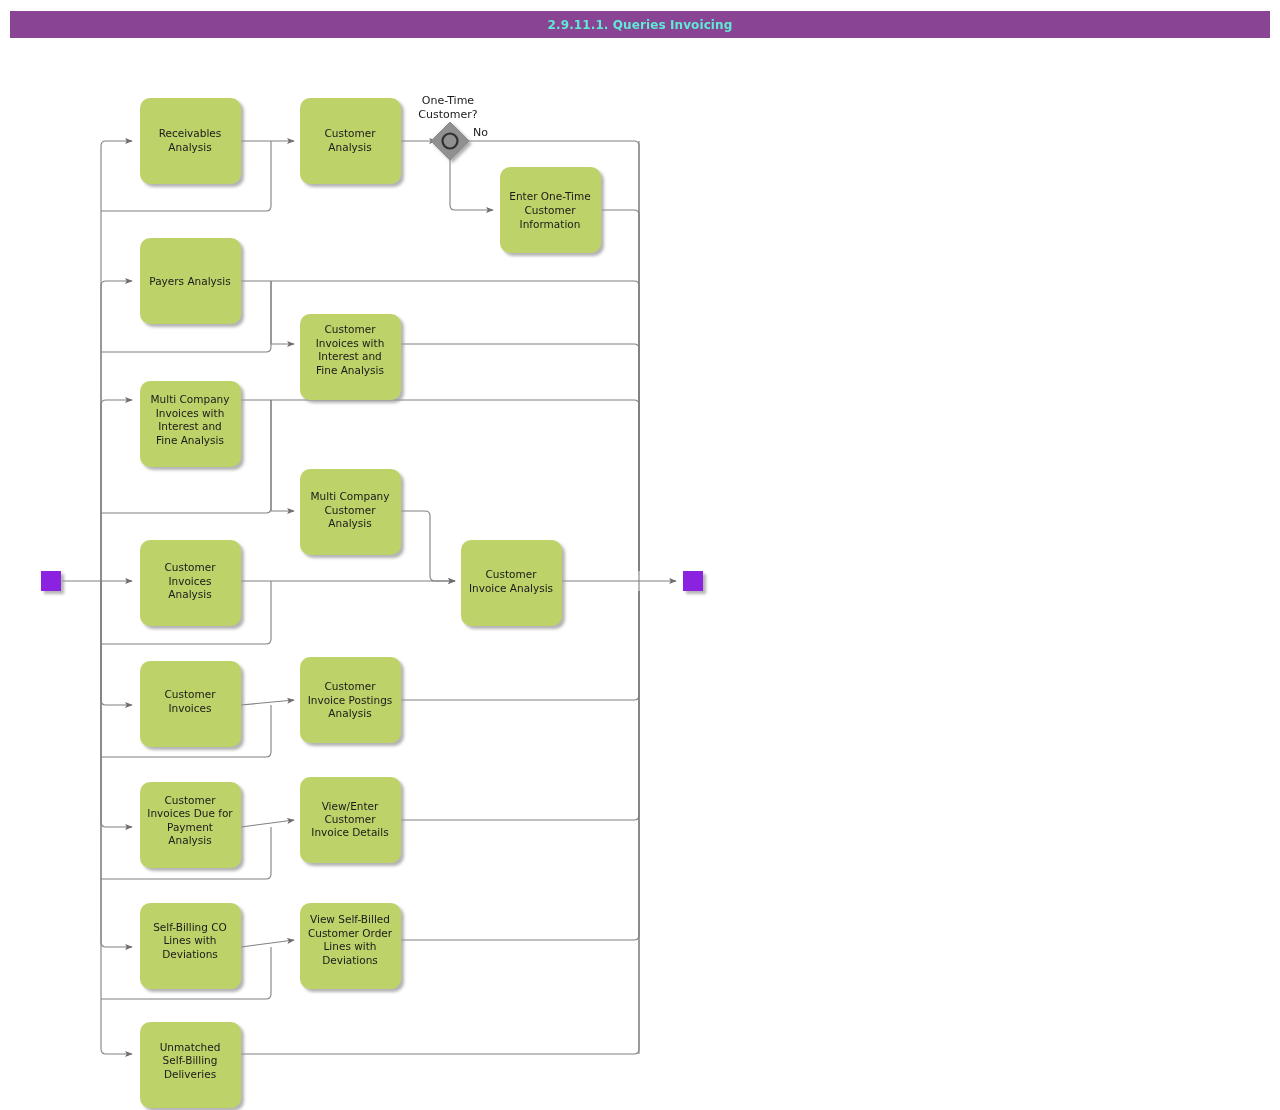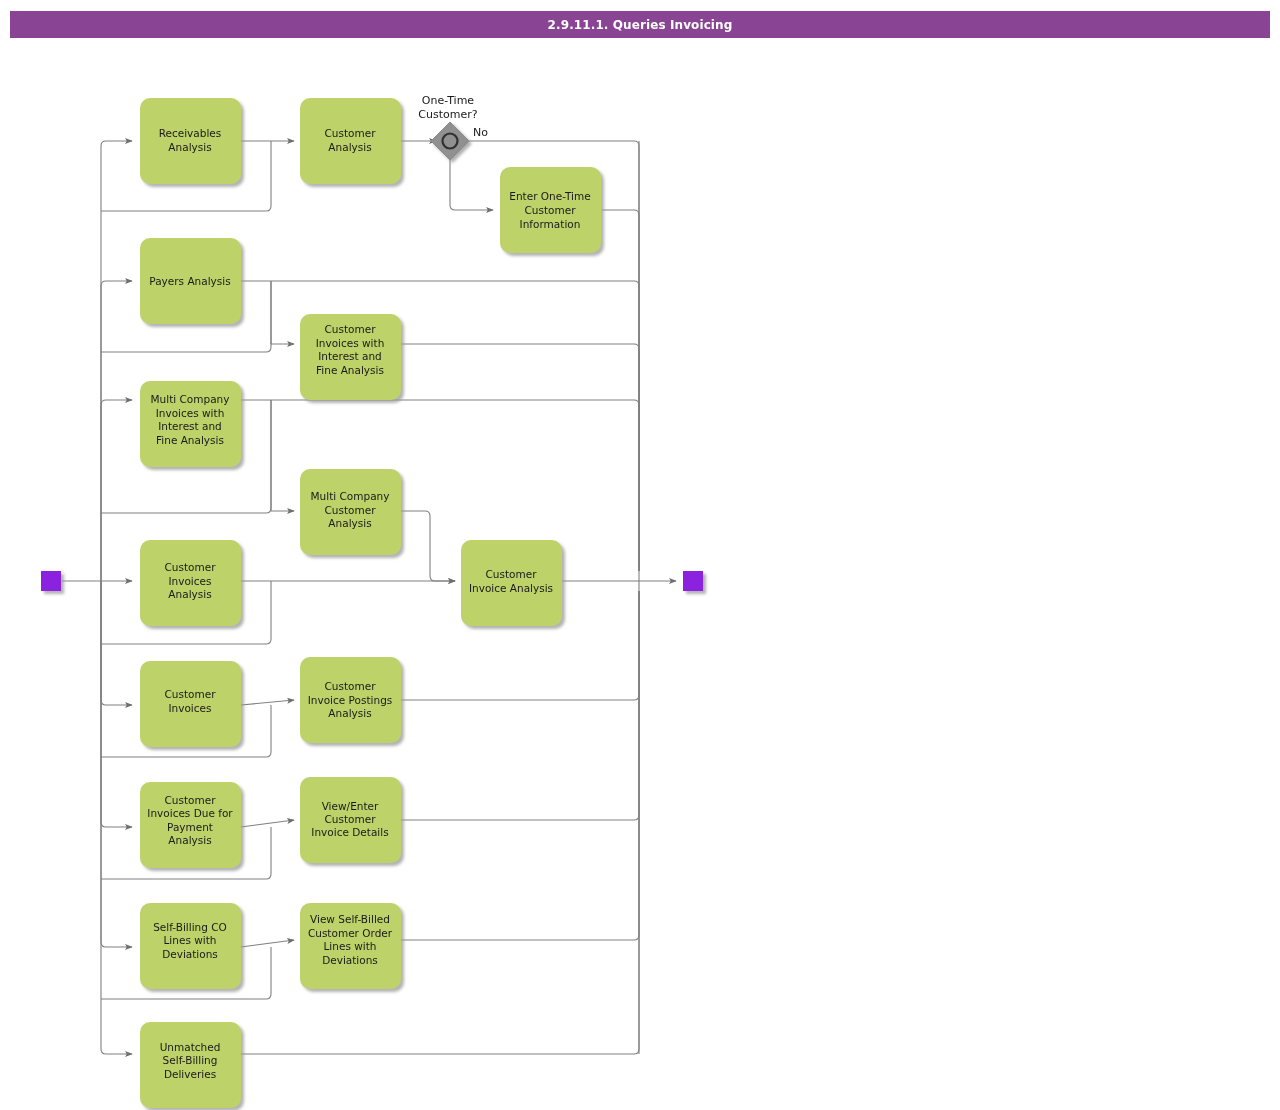--- a/index.html
+++ b/index.html
@@ -19,21 +19,21 @@
     left: 10px;
     top: 11px;
     width: 1260px;
     height: 27px;
     background: #8a4494;
     display: flex;
     align-items: center;
     justify-content: center;
   }
   #title-bar .title-text {
-    color: #ffffff;
+    color: #5eead4;
     font-size: 12px;
     font-weight: bold;
     font-family: "DejaVu Sans", sans-serif;
     letter-spacing: 0.1px;
   }
   #canvas {
     position: absolute;
     left: 0;
     top: 0;
     width: 1280px;

